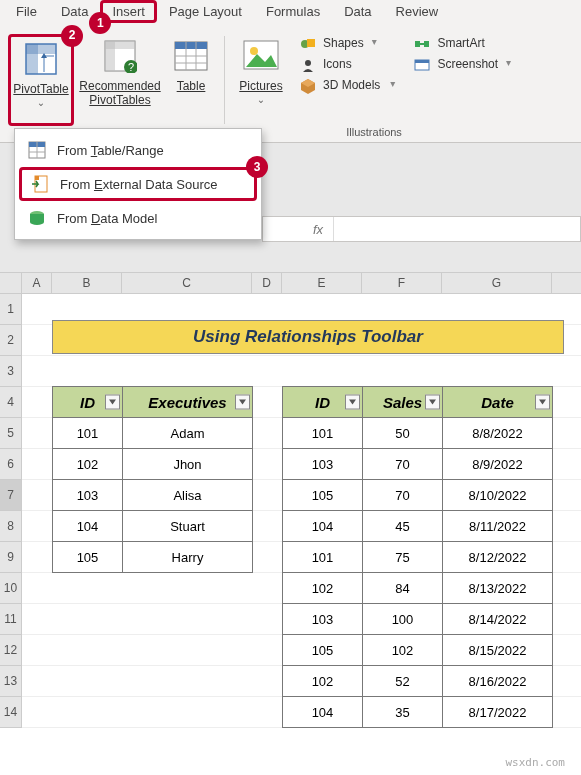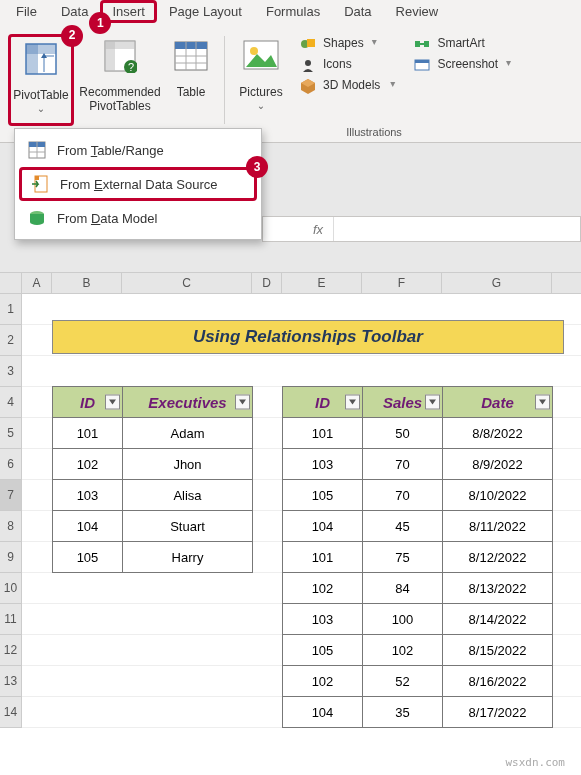--- a/index.html
+++ b/index.html
@@ -78,21 +78,21 @@
     flex-direction: column;
     align-items: center;
     justify-content: flex-start;
     width: 70px;
     height: 92px;
     color: #333;
     text-align: center;
     line-height: 1.15;
     padding-top: 4px;
   }
-  .big-btn .lbl { font-size: 12px; margin-top: 12px;}
+  .big-btn .lbl { font-size: 12px; margin-top: 6px; text-decoration: underline;}
   .pivot-marked {
     border: 3px solid #c0002f;
     border-radius: 4px;
     width: 66px;
   }
   .icon-box {
     width: 36px;
     height: 36px;
     display: flex;
     align-items: center;
@@ -211,21 +211,21 @@
     font-size: 17px;
     font-style: italic;
     color: #23395d;
   }
   .tbl {
     position: absolute;
     border-collapse: collapse;
   }
   .tbl th {
     background: #c4d79b;
-    color: #701a75;
+    color: #000000;
     font-weight: bold;
     font-style: italic;
     font-size: 15px;
     border: 1px solid #777;
     height: 31px;
     position: relative;
   }
   .tbl td {
     border: 1px solid #777;
     text-align: center;

